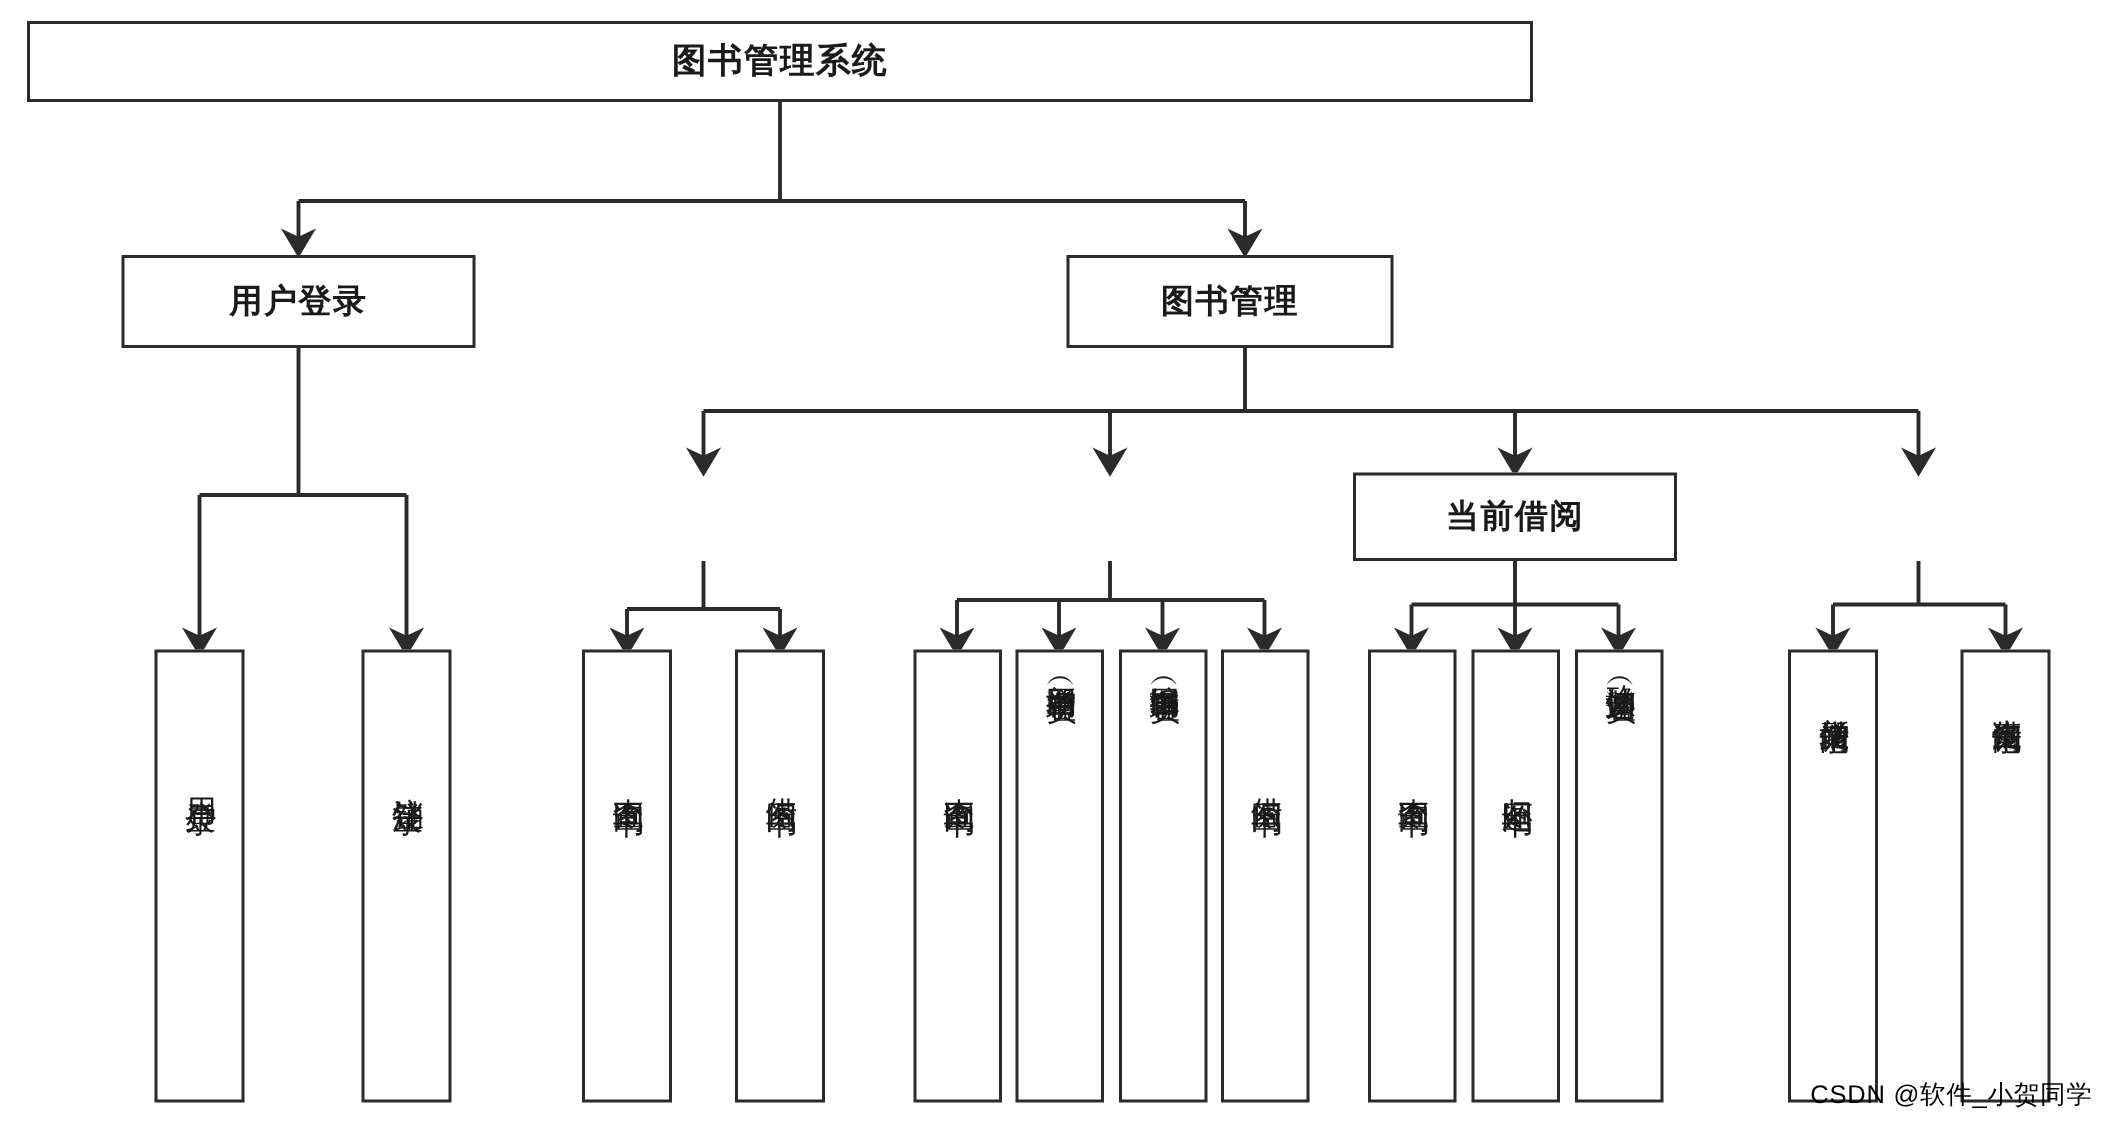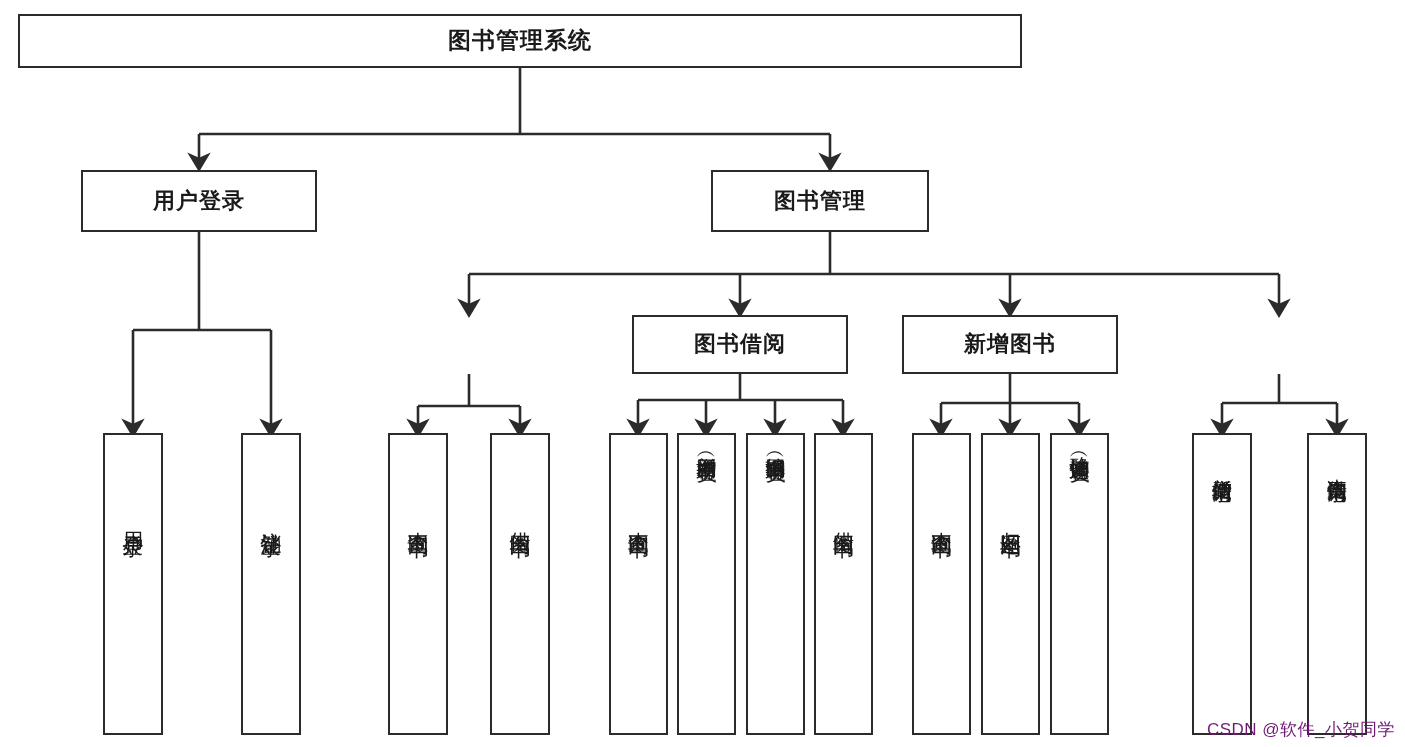--- a/index.html
+++ b/index.html
@@ -61,21 +61,21 @@
     letter-spacing: 1px;
   }
   .node.root .node-label {
     font-size: 23px;
   }
   .watermark {
     position: absolute;
     right: 10px;
     bottom: 6px;
     font-size: 17px;
-    color: #701a75;
+    color: #000000;
     letter-spacing: 0.5px;
     white-space: nowrap;
     pointer-events: none;
   }
 </style>
 </head>
 <body>
 
 <div id="diagram-root">
 
@@ -148,26 +148,23 @@
 
   <div class="node horiz" style="left:81px; top:170px; width:236px; height:62px;">
     <span class="node-label">用户登录</span>
   </div>
 
   <div class="node horiz" style="left:711px; top:170px; width:218px; height:62px;">
     <span class="node-label">图书管理</span>
   </div>
 
 
-  <div class="node horiz" style="left:632px; top:315px; width:216px; height:59px;">
-    <span class="node-label">图书借阅</span>
-  </div>
 
   <div class="node horiz" style="left:902px; top:315px; width:216px; height:59px;">
-    <span class="node-label">新增图书</span>
+    <span class="node-label">当前借阅</span>
   </div>
 
 
   <div class="node vert" style="left:103px; top:433px; width:60px; height:302px; padding-top:80px;">
     <span class="node-label">用户登录</span>
   </div>
 
   <div class="node vert" style="left:241px; top:433px; width:60px; height:302px; padding-top:80px;">
     <span class="node-label">注销登录</span>
   </div>

